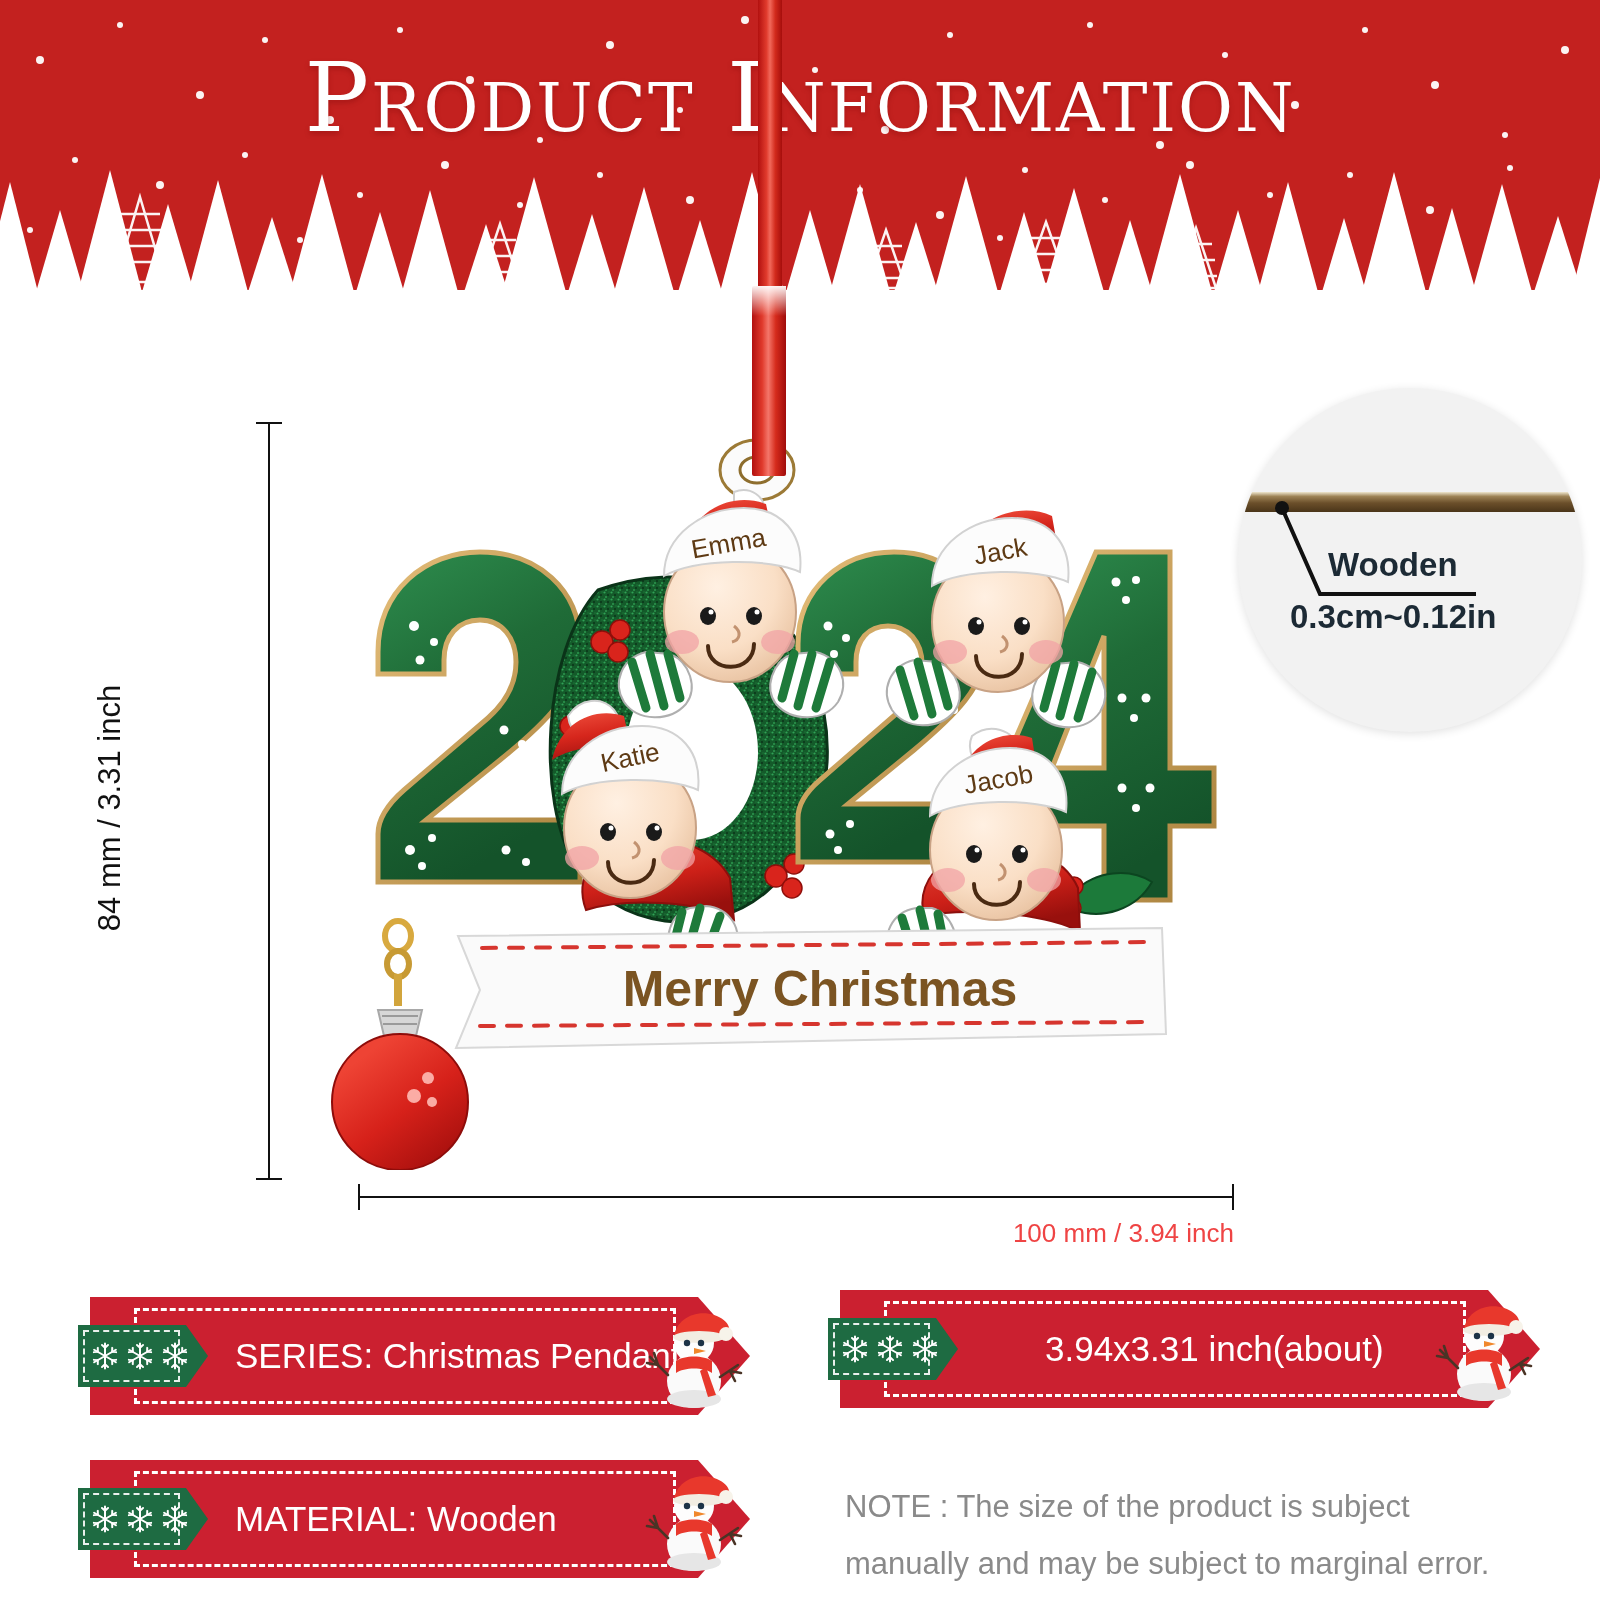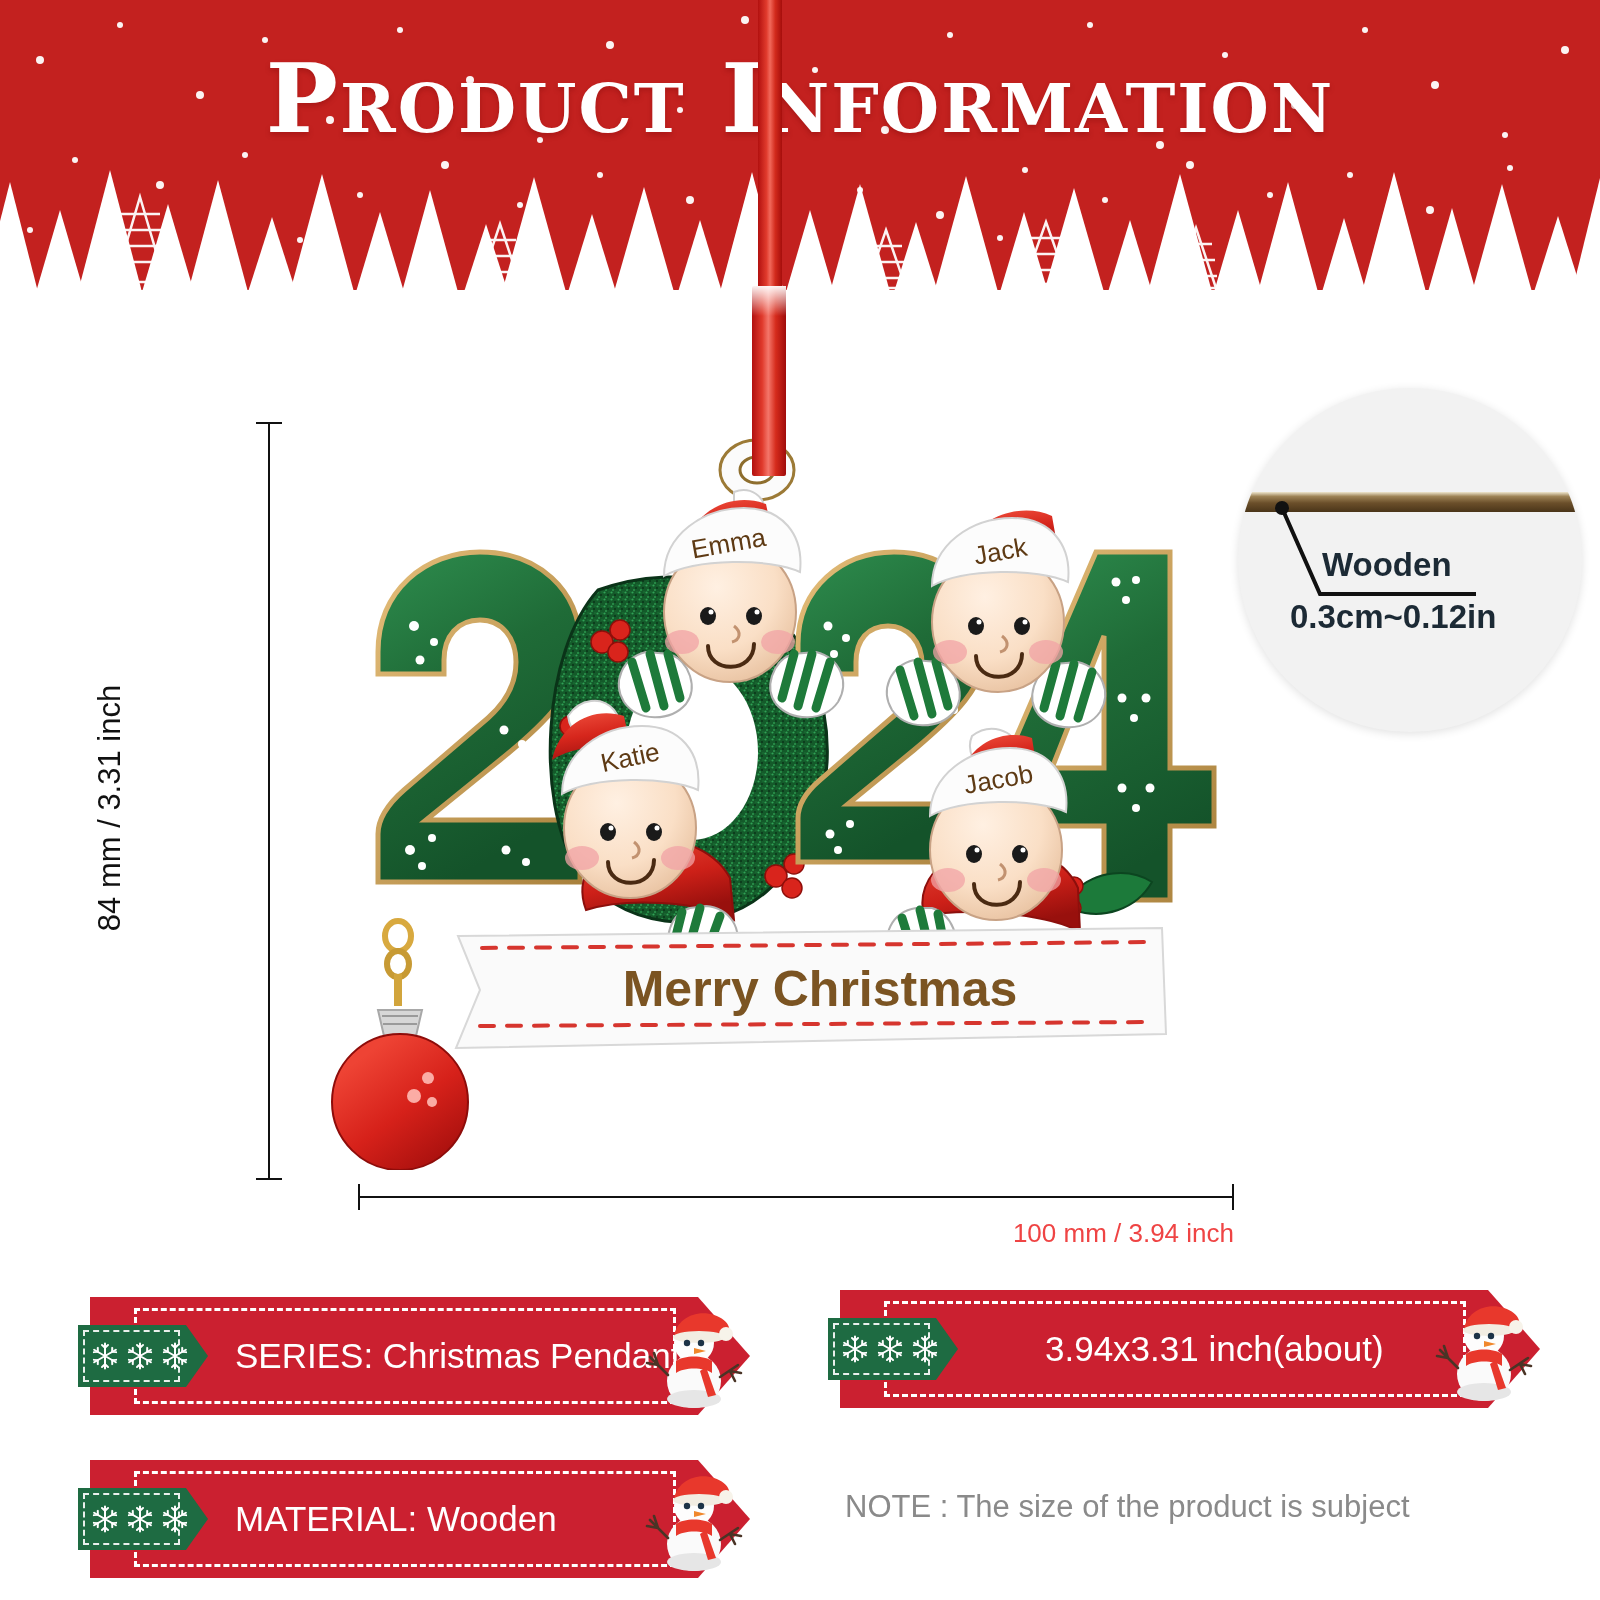--- a/index.html
+++ b/index.html
@@ -11,21 +11,21 @@
 
   
   #header-banner{
     position:absolute;left:0;top:0;width:1600px;height:290px;
     background:#C3211F;overflow:hidden;
   }
   #header-snow{position:absolute;inset:0;}
   #header-trees{position:absolute;left:0;bottom:-2px;width:1600px;height:130px;}
   #page-title{
     position:absolute;left:0;top:42px;width:1600px;text-align:center;
-    color:#ffffff;font-family:"DejaVu Serif",serif;font-weight:bold;
+    color:#ffffff;font-family:"DejaVu Serif",serif;font-weight:normal;
     font-size:96px;letter-spacing:2px;
     font-variant:small-caps;
     text-shadow:0 3px 5px rgba(120,10,10,.35);
     white-space:nowrap;
   }
 
   
   #hang-ribbon-top{
     position:absolute;left:758px;top:0;width:24px;height:290px;
     background:linear-gradient(90deg,#B2100F 0%,#E03A2C 35%,#F1685A 50%,#D22A1C 72%,#A60E0C 100%);
@@ -66,21 +66,21 @@
     position:absolute;left:1238px;top:388px;width:344px;height:344px;
     border-radius:50%;background:#F2F2F2;overflow:hidden;
     box-shadow:0 2px 10px rgba(0,0,0,.12);
   }
   #detail-wood-strip{
     position:absolute;left:0;top:104px;width:344px;height:20px;
     background:linear-gradient(180deg,#efe7cf 0%,#9d8356 22%,#6b4f2a 55%,#4a3519 100%);
   }
   #detail-leader{position:absolute;left:0;top:0;width:344px;height:344px;}
   #detail-label-wooden{
-    position:absolute;left:84px;top:158px;width:200px;
+    position:absolute;left:90px;top:158px;width:200px;
     font-size:33px;font-weight:bold;color:#1c2a35;
   }
   #detail-label-size{
     position:absolute;left:52px;top:210px;width:250px;
     font-size:33px;font-weight:bold;color:#1c2a35;white-space:nowrap;
   }
 
   
   .info-tag{position:absolute;height:118px;}
   .info-tag-body{
@@ -677,13 +677,14 @@
     <path d="M68 64 L78 92 L70 94 L62 68 Z" fill="#E8382C"></path>
     <g stroke="#4A3426" stroke-width="2.6" fill="none" stroke-linecap="round">
       <path d="M30 72 L12 54 M20 62 L16 50 M20 62 L9 60"></path>
       <path d="M82 74 L100 62 M92 68 L97 78 M92 68 L103 70"></path>
     </g>
   </svg>
 </div>
 
 <div id="note-block">
   <div>NOTE : The size of the product is subject</div>
+  <div>manually and may be subject to marginal error.</div>
 </div>
 
 </body></html>

